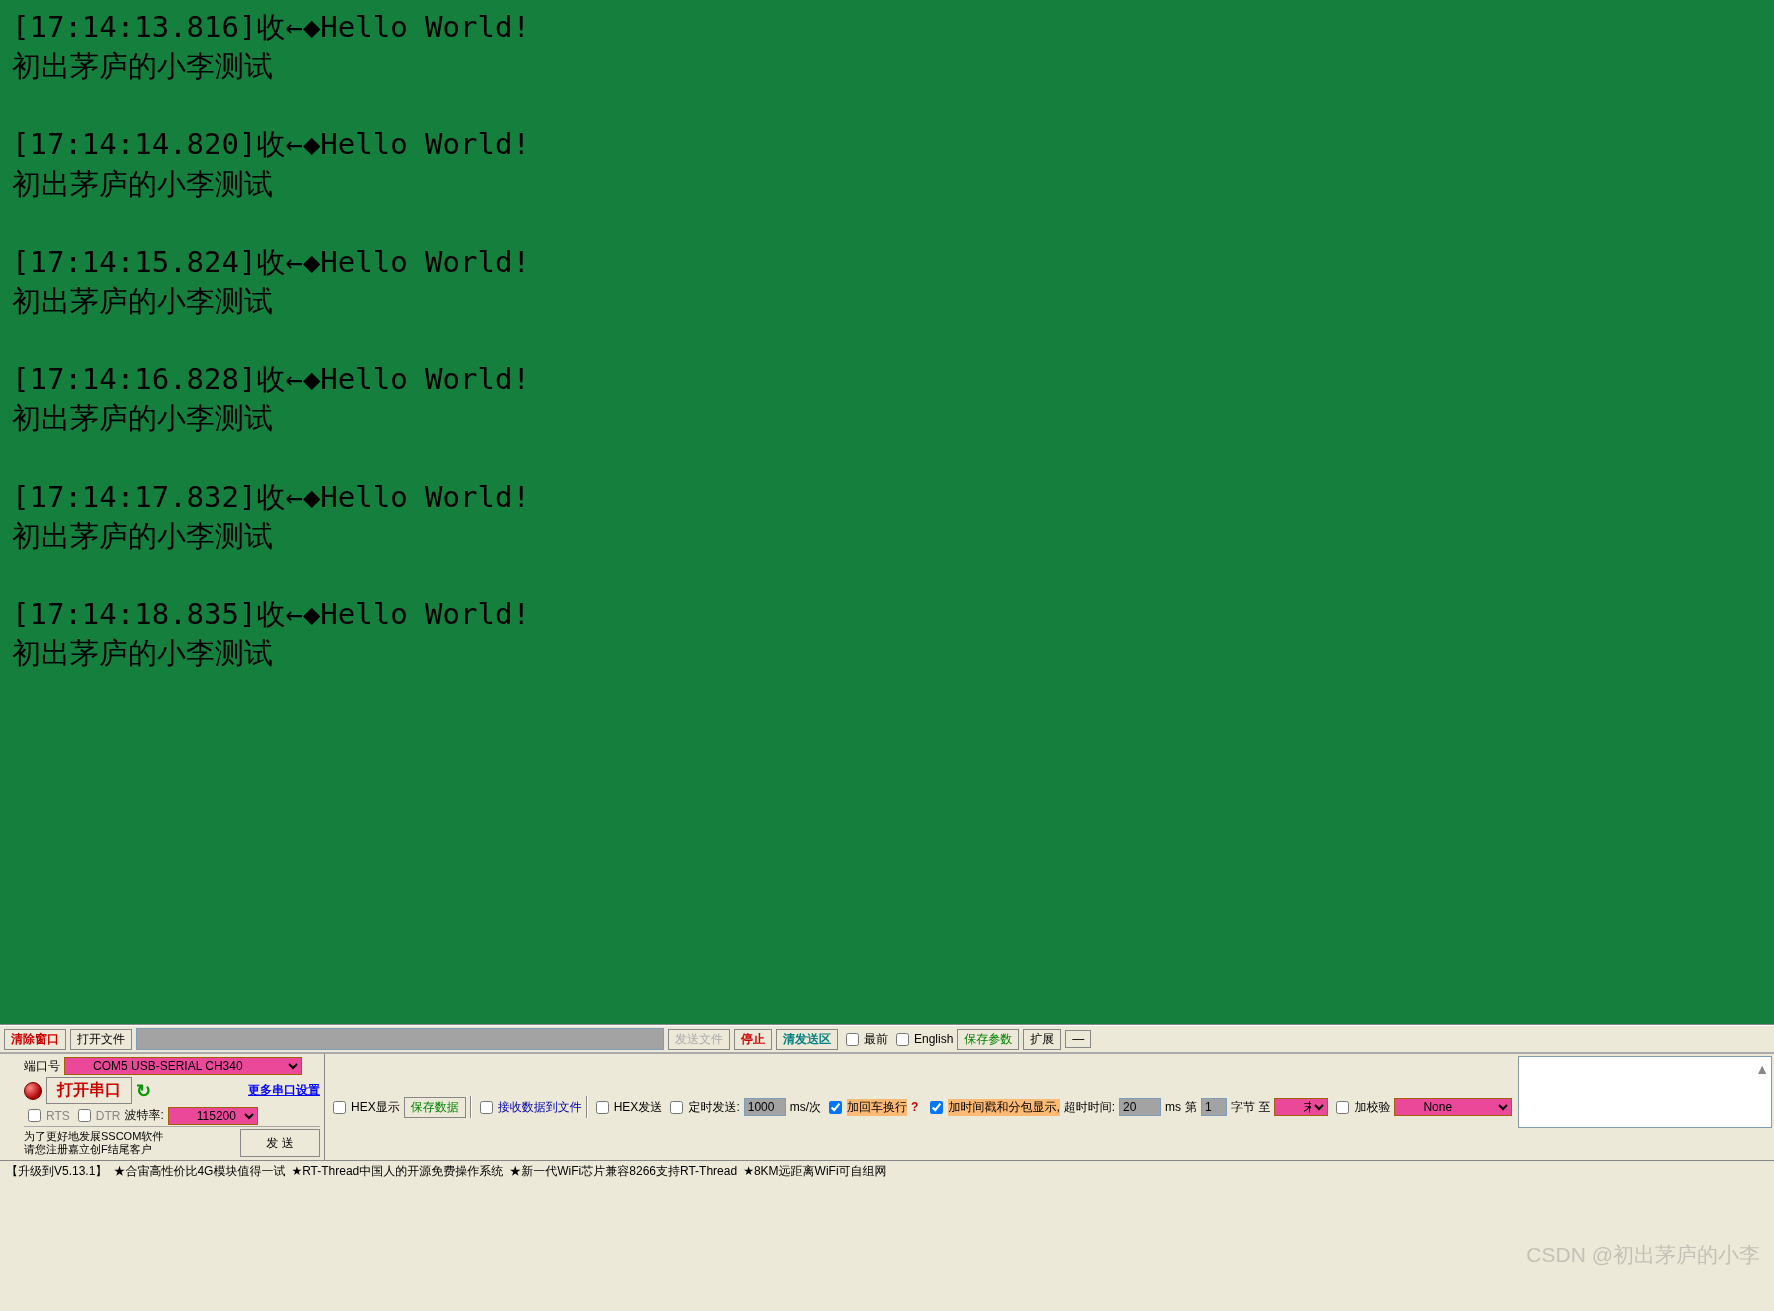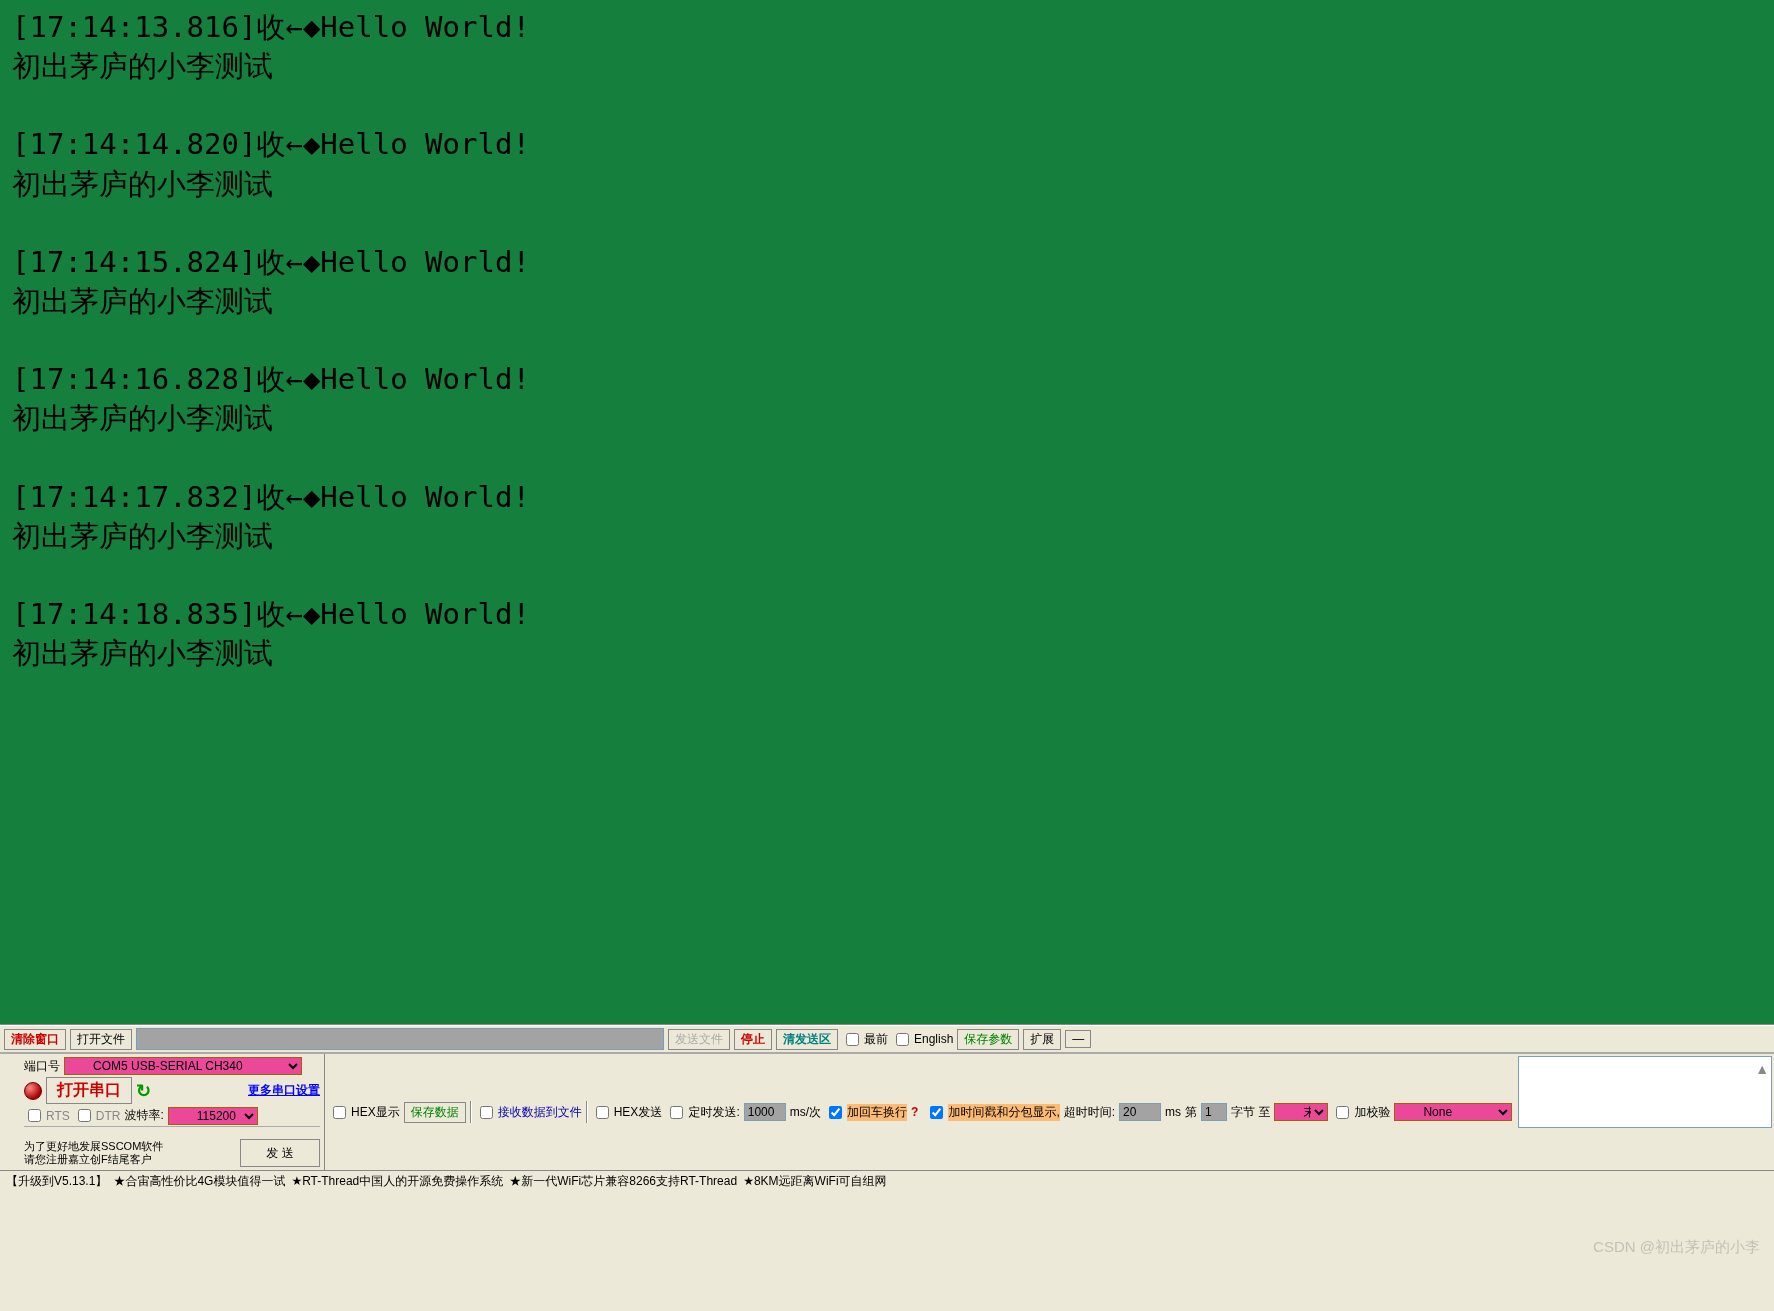--- a/index.html
+++ b/index.html
@@ -25,21 +25,21 @@
 .scroll-tri{position:absolute;right:2px;top:4px;color:#888;font-size:14px;}
 .footer{background:#ece9d8;border-top:1px solid #888;padding:2px 6px;font-size:12px;display:flex;gap:6px;white-space:nowrap;overflow:hidden;}
 .rec-icon{width:16px;height:16px;border-radius:50%;background:radial-gradient(circle at 5px 5px,#f88,#a00 70%);border:1px solid #600;display:inline-block;}
 .ref-icon{color:#090;font-size:18px;font-weight:bold;}
 .open-port{color:#c00;font-size:16px;font-weight:bold;padding:2px 10px;}
 .gray{color:#888;}
 .disabled{color:#aaa;}
 .sep{border-left:1px solid #888;border-right:1px solid #fff;height:22px;}
 .small-num{width:34px;}
 .tiny-num{width:18px;}
-.wm{position:absolute;right:14px;bottom:54px;color:rgba(120,120,120,.35);font-size:15px;font-family:sans-serif;}
+.wm{position:absolute;right:14px;bottom:42px;color:rgba(120,120,120,.35);font-size:21px;font-family:sans-serif;}
 .q{color:#c00;font-weight:bold;}
 .box2{display:flex;border-top:1px solid #aaa;}
 </style>
 </head>
 <body>
 
 <div class="output" id="out">[17:14:13.816]收←◆Hello World!
 初出茅庐的小李测试
 
 [17:14:14.820]收←◆Hello World!
@@ -98,21 +98,21 @@
             <input type="checkbox" class="cb" style="">
             <span>RTS</span>
           </label>
    <label class="gray">
             <input type="checkbox" class="cb" style="">
             <span>DTR</span>
           </label>
    <span>波特率:</span>
    <select style="width:90px"><option>115200</option></select>
   </div>
-  <div class="row" style="border-top:1px solid #aaa;padding-top:12px;align-items:center;">
+  <div class="row" style="border-top:1px solid #aaa;padding-top:2px;align-items:center;">
    <div style="font-size:11px;line-height:1.2">
     <div>为了更好地发展SSCOM软件</div>
     <div>请您注册嘉立创F结尾客户</div>
    </div>
    <button class="btn" style="width:80px;height:28px;margin-left:auto">发 送</button>
   </div>
  </div>
 
  <div class="right-col">
   <div class="row">

